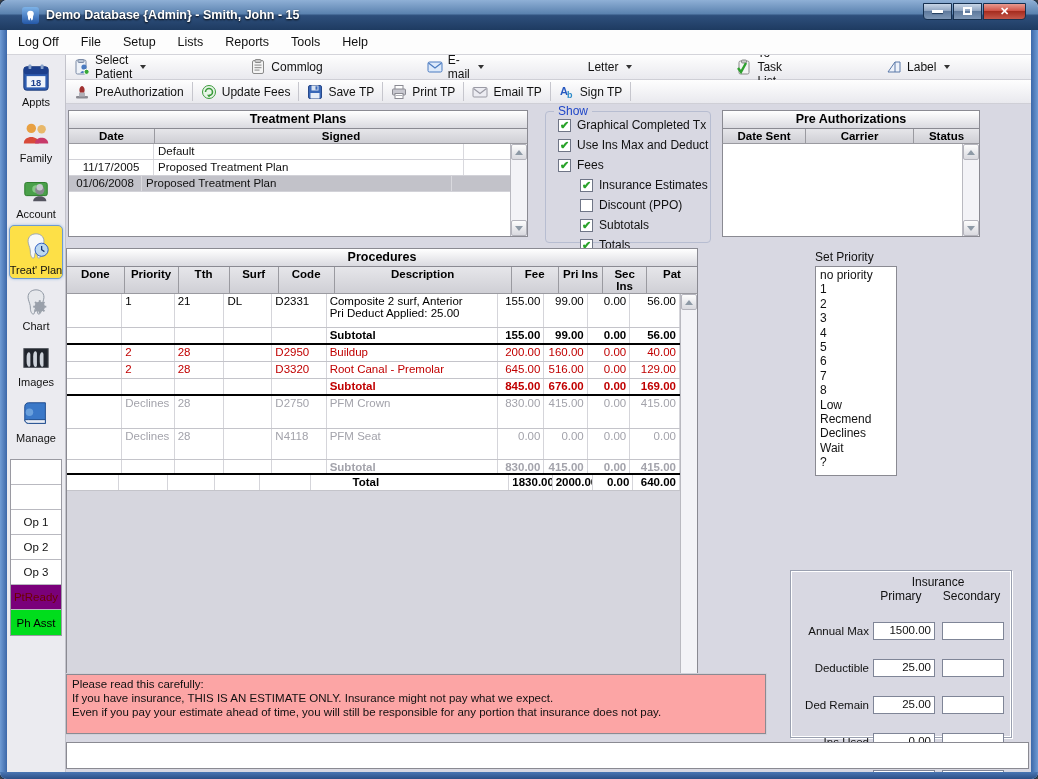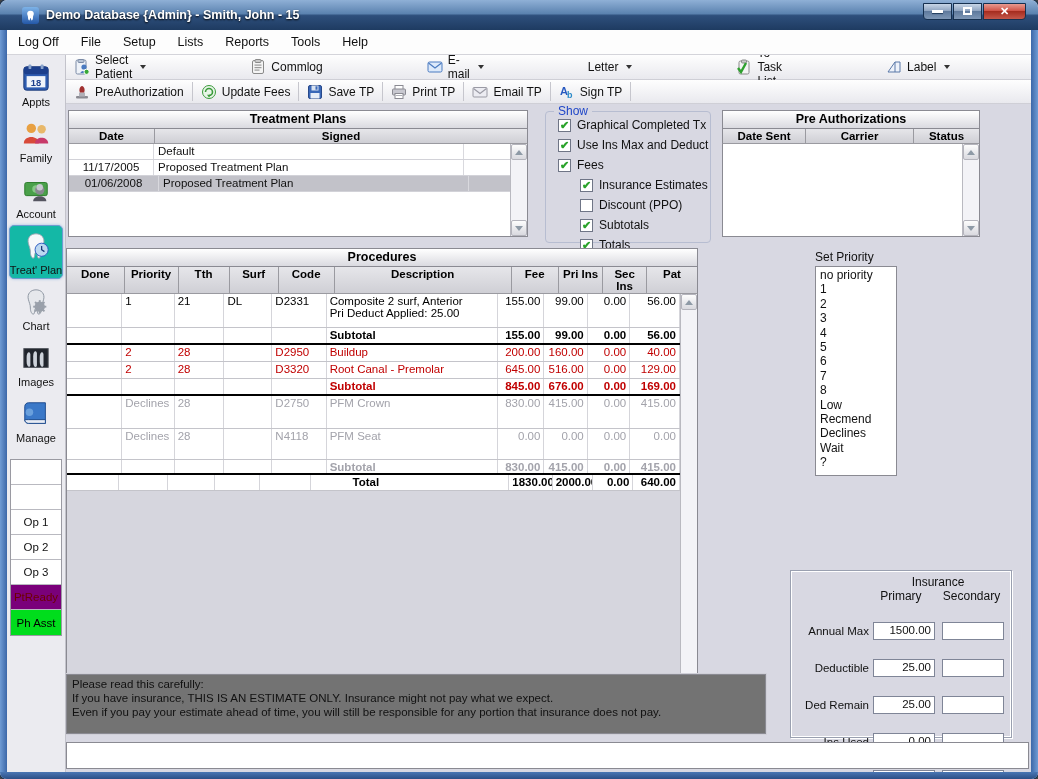--- a/index.html
+++ b/index.html
@@ -36,21 +36,21 @@
   .tb1 { left:66px; top:55px;gap:44px; }
   .tb2 { left:66px; top:80px; height:24px; }
   .tb-item { display:flex; align-items:center; gap:5px; padding:0 8px; font-size:12px; color:#111; cursor:default; }
   .tb-sep { width:1px; background:#c6c6cd; margin:2px 0; }
   .caret { width:0; height:0; border-left:3.5px solid transparent; border-right:3.5px solid transparent; border-top:4px solid #333; margin-left:3px; }
   .tb-icon { width:16px; height:16px; display:flex; align-items:center; justify-content:center; }
   
   .sidebar { position:absolute; left:7px; top:55px; width:59px; bottom:7px; background:#ebebf0; border-right:1px solid #c3c3cb; z-index:2; }
   .module { display:flex; flex-direction:column; align-items:center; padding:4px 0 2px; margin:2px 2px; border:1px solid transparent; border-radius:5px; cursor:default; }
   .module .mlabel { font-size:11px; color:#111; margin-top:2px; white-space:nowrap; }
-  .module.selected { background:#14b8a6; border:1px solid #6f9bd0; box-shadow:0 0 3px #9cbce0; }
+  .module.selected { background:#fde047; border:1px solid #6f9bd0; box-shadow:0 0 3px #9cbce0; }
   .micon { width:34px; height:32px; display:flex; align-items:center; justify-content:center; }
   .ops-box { margin:12px 3px 0 3px; border:1px solid #9a9aa2; background:#fff; }
   .op-cell { height:25px; border-bottom:1px solid #b9b9c0; display:flex; align-items:center; justify-content:center; font-size:11.5px; color:#111; cursor:default; }
   .op-cell:last-child { border-bottom:none; }
   .op-cell.ptready { background:#7a007a; color:#6d0000; }
   .op-cell.phasst { background:#00dd1c; color:#000; }
   
   .main { position:absolute; left:66px; top:104px; right:7px; bottom:7px; background:#d8d8e2; z-index:1; }
   .panel-title { height:18px; background:linear-gradient(#ffffff,#dadae0); border:1px solid #8a8a92; border-bottom:none;
     text-align:center; font-size:12.5px; font-weight:bold; color:#000; line-height:17px; }
@@ -91,21 +91,21 @@
   .prio-list { position:absolute; background:#fff; border:1px solid #8a8a92; padding:1px 0; }
   .prio-opt { font-size:12px; color:#111; padding:0 4px; line-height:14.4px; cursor:default; }
   
   .ins-panel { position:absolute; border:1px solid #9aa0b0; box-shadow:inset 0 0 0 1px #fff, 1px 1px 0 #fff; padding:4px 6px; }
   .ins-header { display:flex; font-size:12px; color:#111; }
   .ins-row { display:flex; align-items:center; margin-top:19px; }
   .ins-lbl { width:76px; text-align:right; font-size:11.5px; color:#111; padding-right:4px; white-space:nowrap; }
   .ins-box { width:62px; height:18px; background:#fff; border:1px solid #7f8597; font-size:11.5px; text-align:right; padding:1px 3px; color:#111; }
   .ins-box + .ins-box { margin-left:7px; }
   
-  .note-panel { position:absolute; background:#737373; border:1px solid #8a8a92; box-shadow:0 0 0 1px #d0d0d8; padding:2px 5px; font-size:11.5px; color:#111; line-height:14px; }
+  .note-panel { position:absolute; background:#fca5a5; border:1px solid #8a8a92; box-shadow:0 0 0 1px #d0d0d8; padding:2px 5px; font-size:11.5px; color:#111; line-height:14px; }
   .bottom-bar { position:absolute; background:#fff; border:1px solid #8a8a92; }
   svg { display:block; }
 </style>
 </head>
 <body>
 
 <div class="window">
   <div class="titlebar">
     <div class="app-icon">
       <svg width="13" height="13" viewBox="0 0 32 32">
@@ -397,21 +397,21 @@
               <div class="tp-cell" style="width: 85px; text-align: center;"></div>
               <div class="tp-cell" style="width: 310px;">Default</div>
               <div class="tp-cell" style="flex: 1 1 0%; border-right: none;"></div>
             </div>
             <div class="tp-row">
               <div class="tp-cell" style="width: 85px; text-align: center;">11/17/2005</div>
               <div class="tp-cell" style="width: 310px;">Proposed Treatment Plan</div>
               <div class="tp-cell" style="flex: 1 1 0%; border-right: none;"></div>
             </div>
             <div class="tp-row selected">
-              <div class="tp-cell" style="width: 90px; text-align: center;">01/06/2008</div>
+              <div class="tp-cell" style="width: 73px; text-align: center;">01/06/2008</div>
               <div class="tp-cell" style="width: 310px;">Proposed Treatment Plan</div>
               <div class="tp-cell" style="flex: 1 1 0%; border-right: none;"></div>
             </div>
           </div>
         <div class="vscroll">
           <div class="sarrow">
               <div class="tri-up"></div>
             </div>
           <div class="sarrow">
               <div class="tri-down"></div>

